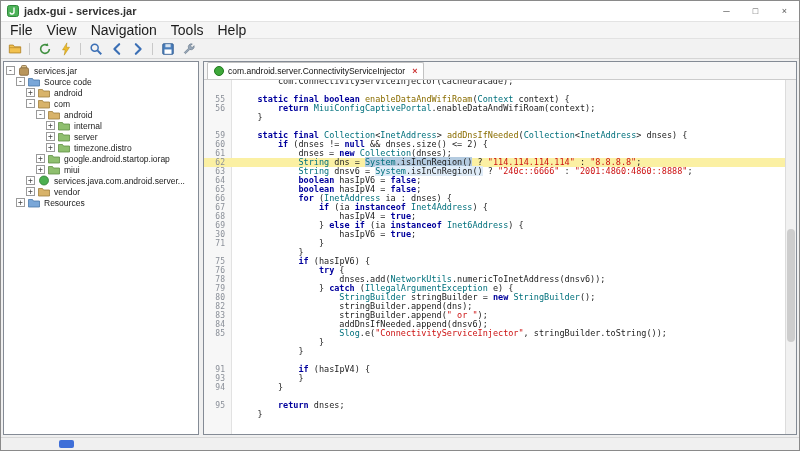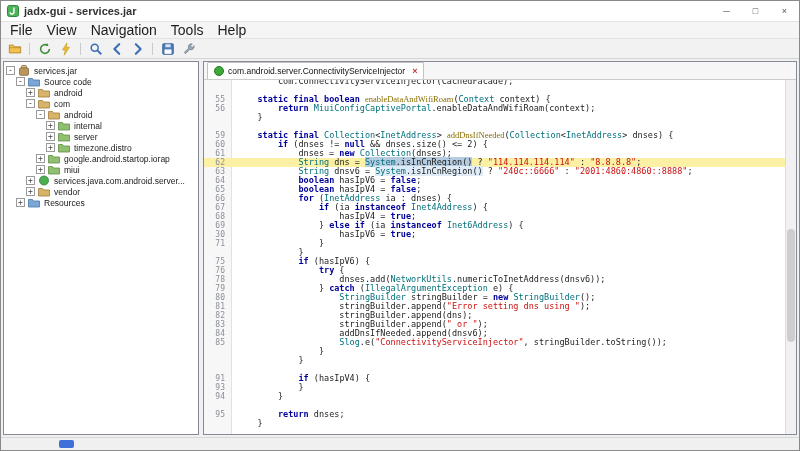--- a/index.html
+++ b/index.html
@@ -46,21 +46,21 @@
   .editor-body{flex:1;display:flex;min-height:0;position:relative;overflow:hidden;}
   .gutter-bg{position:absolute;left:0;top:0;bottom:0;width:27px;background:#f7f7f7;border-right:1px solid #e2e2e2;z-index:0;}
   .code-scroll{flex:1;overflow:hidden;position:relative;z-index:1;}
   .code-lines{margin-top:-3px;}
   .line{display:flex;height:9px;line-height:9px;font-family:"DejaVu Sans Mono",monospace;font-size:8.5px;gap:6px;}
   .line .ln{width:21px;flex:none;text-align:right;padding-right:6px;color:#8a8f98;font-size:8px;}
   .line .code{white-space:pre;flex:1;}
   .line.hl{background:#fbf0a3;}
   .kw{color:#00009c;font-weight:bold;}
   .ty{color:#00707c;}
-  .md{color:#8a6d00;font-family:Liberation Serif, serif;}
+  .md{color:#8a6d00;}
   .st{color:#cc1111;}
   .pl{color:#1c1c1c;}
   .tok{background:#b4cbe0;}
   .tok2{background:#dfecf8;}
   .vscroll{width:10px;flex:none;background:#f1f1f1;border-left:1px solid #dcdcdc;position:relative;z-index:1;}
   .vthumb{position:absolute;left:1px;right:1px;top:42%;height:32%;background:#cdcdcd;border-radius:4px;}
   
   .bottombar{height:12px;background:#f0f0f0;border-top:1px solid #d8d8d8;position:relative;flex:none;}
   .hthumb{position:absolute;left:58px;top:2px;width:15px;height:8px;background:#3f6fd8;border-radius:2px;}
 </style>
@@ -388,24 +388,20 @@
               </div>
               <div class="line">
                 <span class="ln">79</span>
                 <span class="code"><span class="pl">                } </span><span class="kw">catch</span><span class="pl"> (</span><span class="ty">IllegalArgumentException</span><span class="pl"> e) {</span></span>
               </div>
               <div class="line">
                 <span class="ln">80</span>
                 <span class="code"><span class="pl">                    </span><span class="ty">StringBuilder</span><span class="pl"> stringBuilder = </span><span class="kw">new</span><span class="pl"> </span><span class="ty">StringBuilder</span><span class="pl">();</span></span>
               </div>
               <div class="line">
-                <span class="ln">81</span>
-                <span class="code"><span class="pl">                    stringBuilder.append(</span><span class="st">"Error setting dns using "</span><span class="pl">);</span></span>
-              </div>
-              <div class="line">
                 <span class="ln">82</span>
                 <span class="code"><span class="pl">                    stringBuilder.append(dns);</span></span>
               </div>
               <div class="line">
                 <span class="ln">83</span>
                 <span class="code"><span class="pl">                    stringBuilder.append(</span><span class="st">" or "</span><span class="pl">);</span></span>
               </div>
               <div class="line">
                 <span class="ln">84</span>
                 <span class="code"><span class="pl">                    addDnsIfNeeded.append(dnsv6);</span></span>

